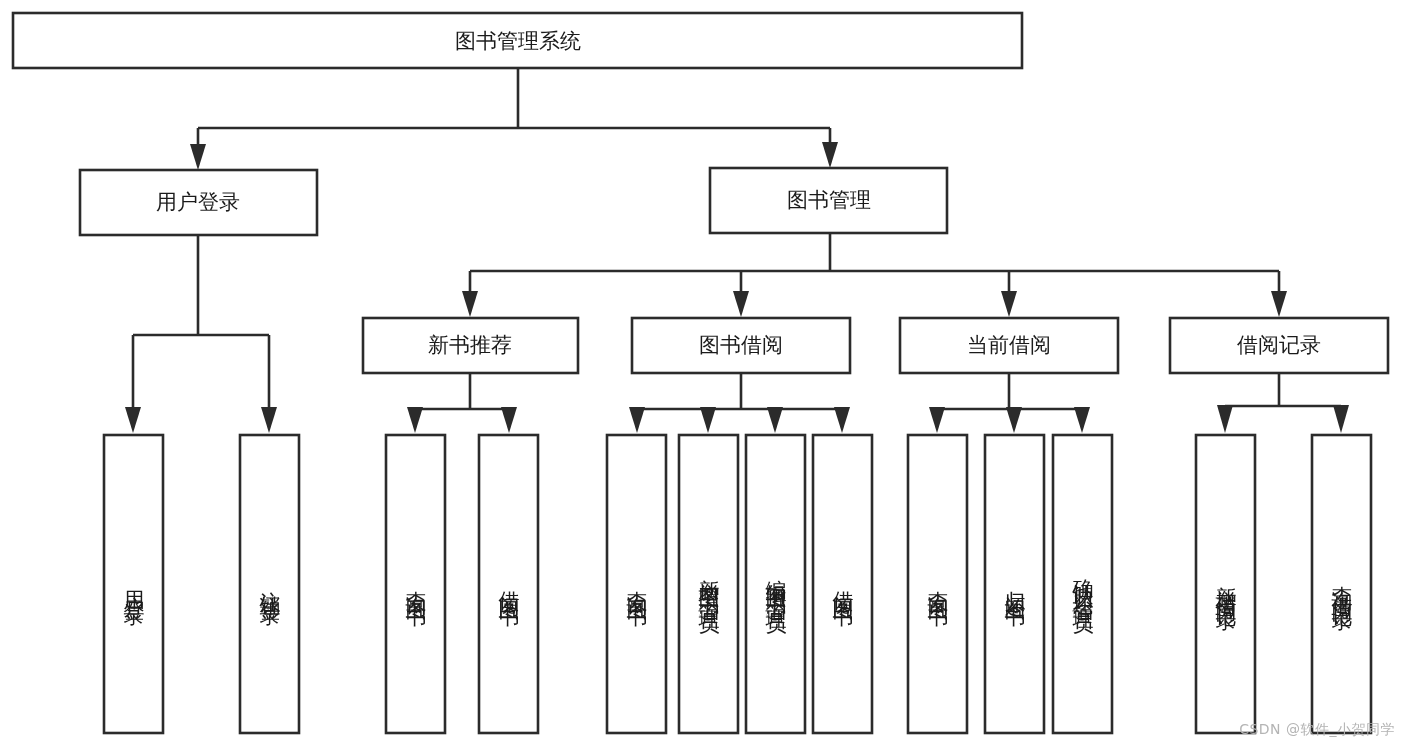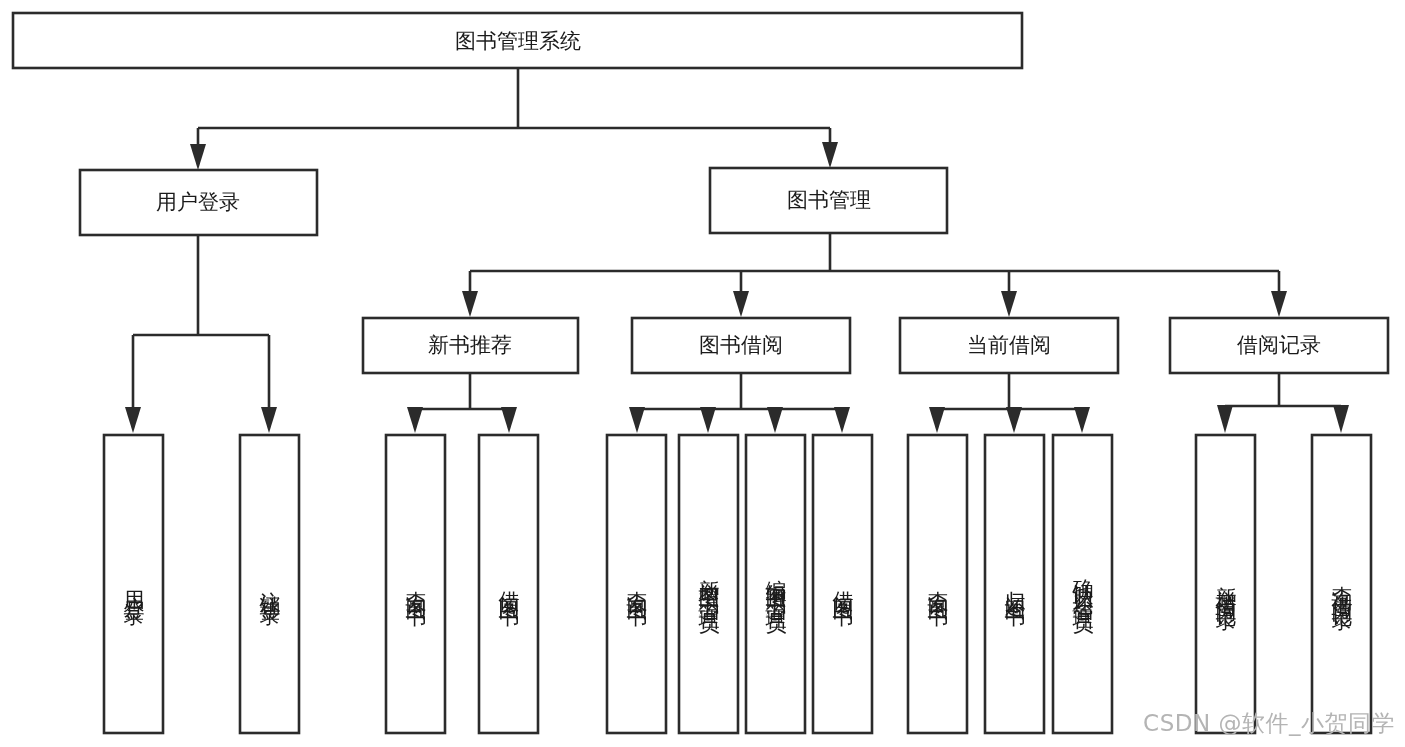--- a/index.html
+++ b/index.html
@@ -60,21 +60,21 @@
     line-height: 1;
     letter-spacing: 5px;
     color: #1b1b1b;
     white-space: nowrap;
   }
   .watermark {
     position: absolute;
     right: 10px;
     bottom: 8px;
     font-family: "DejaVu Sans", "Liberation Sans", sans-serif;
-    font-size: 23px;
+    font-size: 14px;
     color: #b4b4b4;
     white-space: nowrap;
     letter-spacing: 0.5px;
   }
 </style>
 </head>
 <body>
 
 <div id="diagram-root">
 

